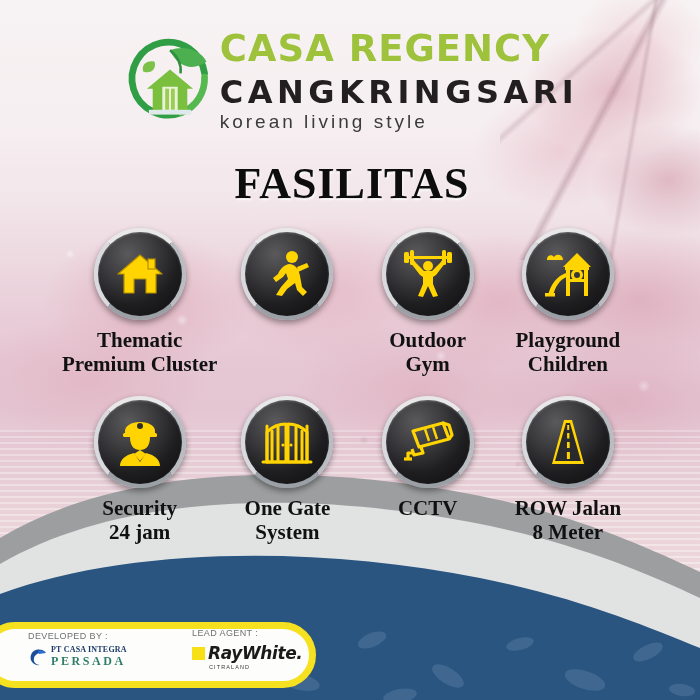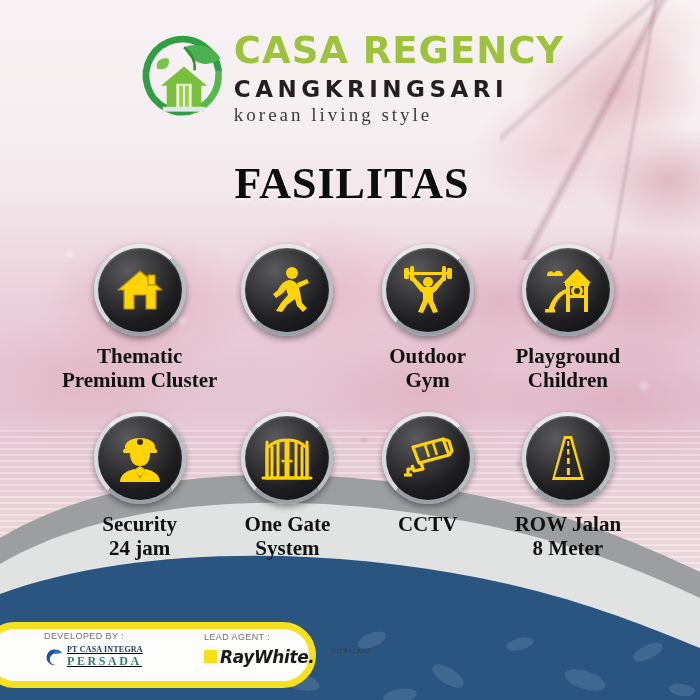--- a/index.html
+++ b/index.html
@@ -90,42 +90,42 @@
   .logo-mark { width:96px; height:96px; flex:0 0 auto; }
   .logo-text { display:flex; flex-direction:column; line-height:1; }
   .logo-l1 {
     font-family:"DejaVu Sans", sans-serif;
     font-weight:bold; font-size:37px; letter-spacing:1px;
     color:#9ec23c;
     text-shadow:0 0 1px rgba(255,255,255,.7);
   }
   .logo-l2 {
     font-family:"DejaVu Sans", sans-serif;
-    font-weight:bold; font-size:23px; letter-spacing:4.5px;
+    font-weight:bold; font-size:32px; letter-spacing:4.5px;
     color:#231f20; margin-top:9px;
   }
   .logo-l3 {
-    font-family:Liberation Serif, serif;
+    font-family:Liberation Sans, sans-serif;
     font-size:19px; letter-spacing:3px;
     color:#3b3b3b; margin-top:4px;
   }
 
   
   .title {
     position:absolute; left:4px; right:0; top:158px;
     text-align:center;
     font-family:"Liberation Serif", serif;
     font-weight:bold; font-size:44px; letter-spacing:1px;
     color:#0d0d0d;
     text-shadow:1px 2px 2px rgba(255,255,255,.85), 0 1px 0 rgba(120,110,115,.35);
   }
 
   
   .grid {
-    position:absolute; left:62px; top:244px; width:576px;
+    position:absolute; left:62px; top:228px; width:576px;
     display:grid;
     grid-template-columns:repeat(4, 1fr);
     row-gap:20px;
   }
   .cell { display:flex; flex-direction:column; align-items:center; }
   .badge {
     width:92px; height:92px; border-radius:50%;
     background:
       radial-gradient(circle at 36% 26%, #5a5a5c 0%, #3a3a3c 34%, #1e1e20 62%, #0c0c0d 100%);
     border:4px solid;
@@ -145,42 +145,42 @@
 
   
   .footer-pill {
     position:absolute; left:-18px; top:622px;
     width:334px; height:66px;
     background:#fdfdfb;
     border:7px solid #f5e11f;
     border-radius:40px;
   }
   .footer-inner {
-    position:absolute; left:16px; top:622px; width:320px; height:54px;
+    position:absolute; left:0; top:622px; width:320px; height:54px;
     display:flex; align-items:center;
   }
   .fcol { display:flex; flex-direction:column; }
   .fcol.dev { margin-left:28px; width:132px; }
   .fcol.agent { margin-left:36px; width:132px; }
   .fcap {
     font-family:"Liberation Sans", sans-serif;
     font-size:9px; letter-spacing:.4px; color:#6f7174;
     margin-bottom:5px;
   }
-  .persada { display:flex; align-items:center; gap:3px;text-decoration:underline; }
+  .persada { display:flex; align-items:center; gap:3px; }
   .persada-txt { display:flex; flex-direction:column; line-height:1; }
   .persada-1 {
     font-family:"Liberation Serif", serif; font-weight:bold;
     font-size:8px; letter-spacing:.2px; color:#1b3a6b;
   }
   .persada-2 {
     font-family:"Liberation Serif", serif; font-weight:bold;
     font-size:12px; letter-spacing:2.6px; color:#2f7d6a; margin-top:1px;
   }
-  .rw { display:flex; }
+  .rw { display:flex; flex-direction:column; }
   .rw-main { display:flex; align-items:center; gap:3px; }
   .rw-sq { width:13px; height:13px; background:#f7e016; }
   .rw-txt {
     font-family:"DejaVu Sans", sans-serif; font-weight:bold;
     font-size:17px; letter-spacing:-.4px; color:#1a1a1a;
     font-style:italic;
   }
   .rw-sub {
     font-family:"Liberation Sans", sans-serif;
     font-size:5.5px; letter-spacing:1.1px; color:#3a3a3a;

